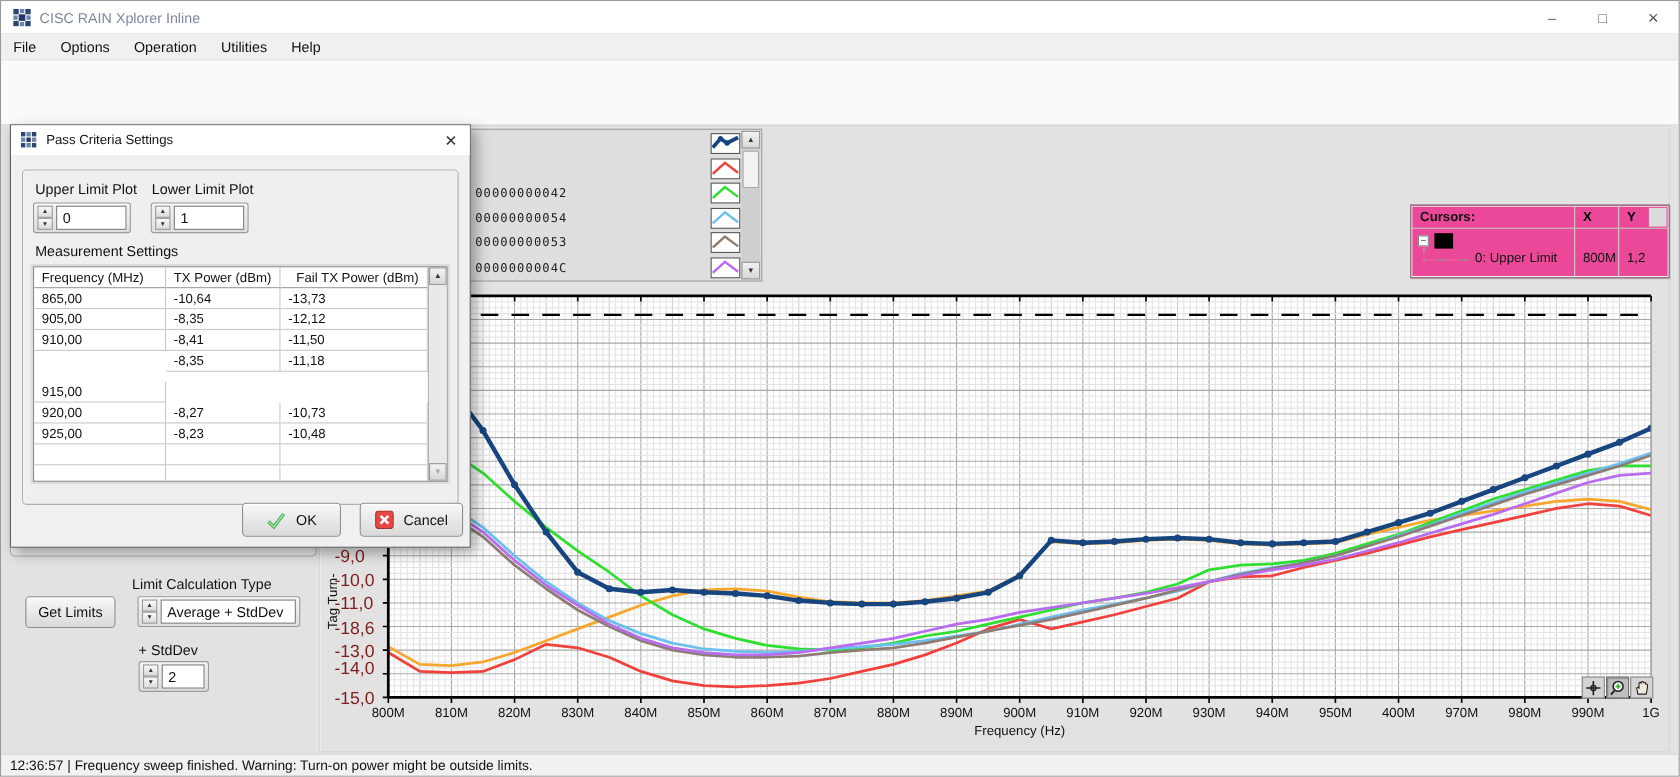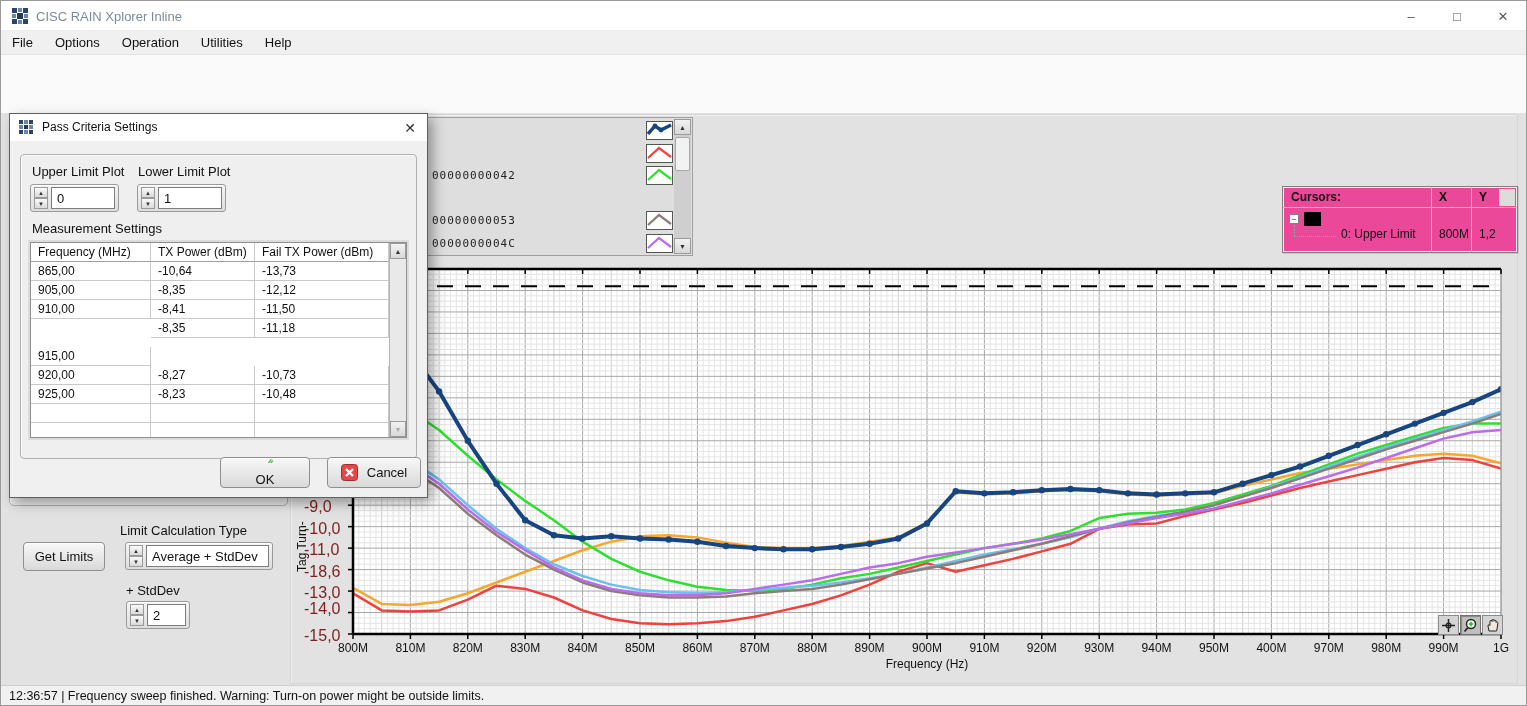--- a/index.html
+++ b/index.html
@@ -162,20 +162,26 @@
       <div class="legend-row" style="top: 115px;">
         <span class="legend-id">0000000004C</span>
         <div class="legend-swatch"><svg width="25" height="17">
             <polyline points="1,13 12,3 24,12" fill="none" stroke="#b96cee" stroke-width="2.2"></polyline>
           </svg></div>
       </div>
       <div class="legend-row" style="top: 92.4px;">
         <span class="legend-id">00000000053</span>
         <div class="legend-swatch"><svg width="25" height="17">
             <polyline points="1,13 12,3 24,12" fill="none" stroke="#8d7d74" stroke-width="2.2"></polyline>
+          </svg></div>
+      </div>
+      <div class="legend-row" style="top: 69.8px;">
+        <span class="legend-id">00000000054</span>
+        <div class="legend-swatch"><svg width="25" height="17">
+            <polyline points="1,13 12,3 24,12" fill="none" stroke="#6cc0f0" stroke-width="2.2"></polyline>
           </svg></div>
       </div>
       <div class="legend-row" style="top: 47.2px;">
         <span class="legend-id">00000000042</span>
         <div class="legend-swatch"><svg width="25" height="17">
             <polyline points="1,13 12,3 24,12" fill="none" stroke="#2fdf2f" stroke-width="2.2"></polyline>
           </svg></div>
       </div>
       <div class="legend-row" style="top: 24.6px;">
         <span class="legend-id"></span>
@@ -684,21 +690,21 @@
       <div class="spinfield" style="flex:1;">1</div>
     </div>
 
     <div class="dlg-label" style="left:22px; top:107px;">Measurement Settings</div>
 
     <div class="mtable">
       <div class="mtable-inner" id="mtable">
           <div class="mt-row mt-head">
             <div class="mt-cell" style="width: 120px;">Frequency (MHz)</div>
             <div class="mt-cell" style="width: 104px;">TX Power (dBm)</div>
-            <div class="mt-cell" style="width: 134px;">Fail TX Power (dBm)</div>
+            <div class="mt-cell" style="width: 134px; text-align: center;">Fail TX Power (dBm)</div>
           </div>
           <div class="mt-row">
             <div class="mt-cell" style="width: 120px;">865,00</div>
             <div class="mt-cell" style="width: 104px;">-10,64</div>
             <div class="mt-cell" style="width: 134px;">-13,73</div>
           </div>
           <div class="mt-row">
             <div class="mt-cell" style="width: 120px;">905,00</div>
             <div class="mt-cell" style="width: 104px;">-8,35</div>
             <div class="mt-cell" style="width: 134px;">-12,12</div>
@@ -743,21 +749,21 @@
             <div class="mt-cell" style="width: 104px;"></div>
             <div class="mt-cell" style="width: 134px;"></div>
           </div>
         </div>
       <div class="mt-scroll">
         <div class="scrollbtn" style="top:0; width:16px;">▲</div>
         <div class="scrollbtn" style="bottom:0; width:16px; color:#aaa;">▼</div>
       </div>
     </div>
 
-    <div class="dlg-btn" style="left:210px; top:343px; width:90px;flex-direction:column;">
+    <div class="dlg-btn" style="left:210px; top:343px; width:90px;">
       <svg width="18" height="16">
         <polyline points="2,9 7,14 16,2" fill="none" stroke="#49b656" stroke-width="3.2"></polyline>
         <polyline points="2,9 7,14 16,2" fill="none" stroke="#a8e0ac" stroke-width="1.2"></polyline>
       </svg>
       <span>OK</span>
     </div>
     <div class="dlg-btn" style="left:317px; top:343px; width:94px;">
       <svg width="17" height="17">
         <rect x="0.5" y="0.5" width="16" height="16" rx="3" fill="#e84545" stroke="#9c2f2f"></rect>
         <line x1="5" y1="5" x2="12" y2="12" stroke="#fff" stroke-width="2.4"></line>

